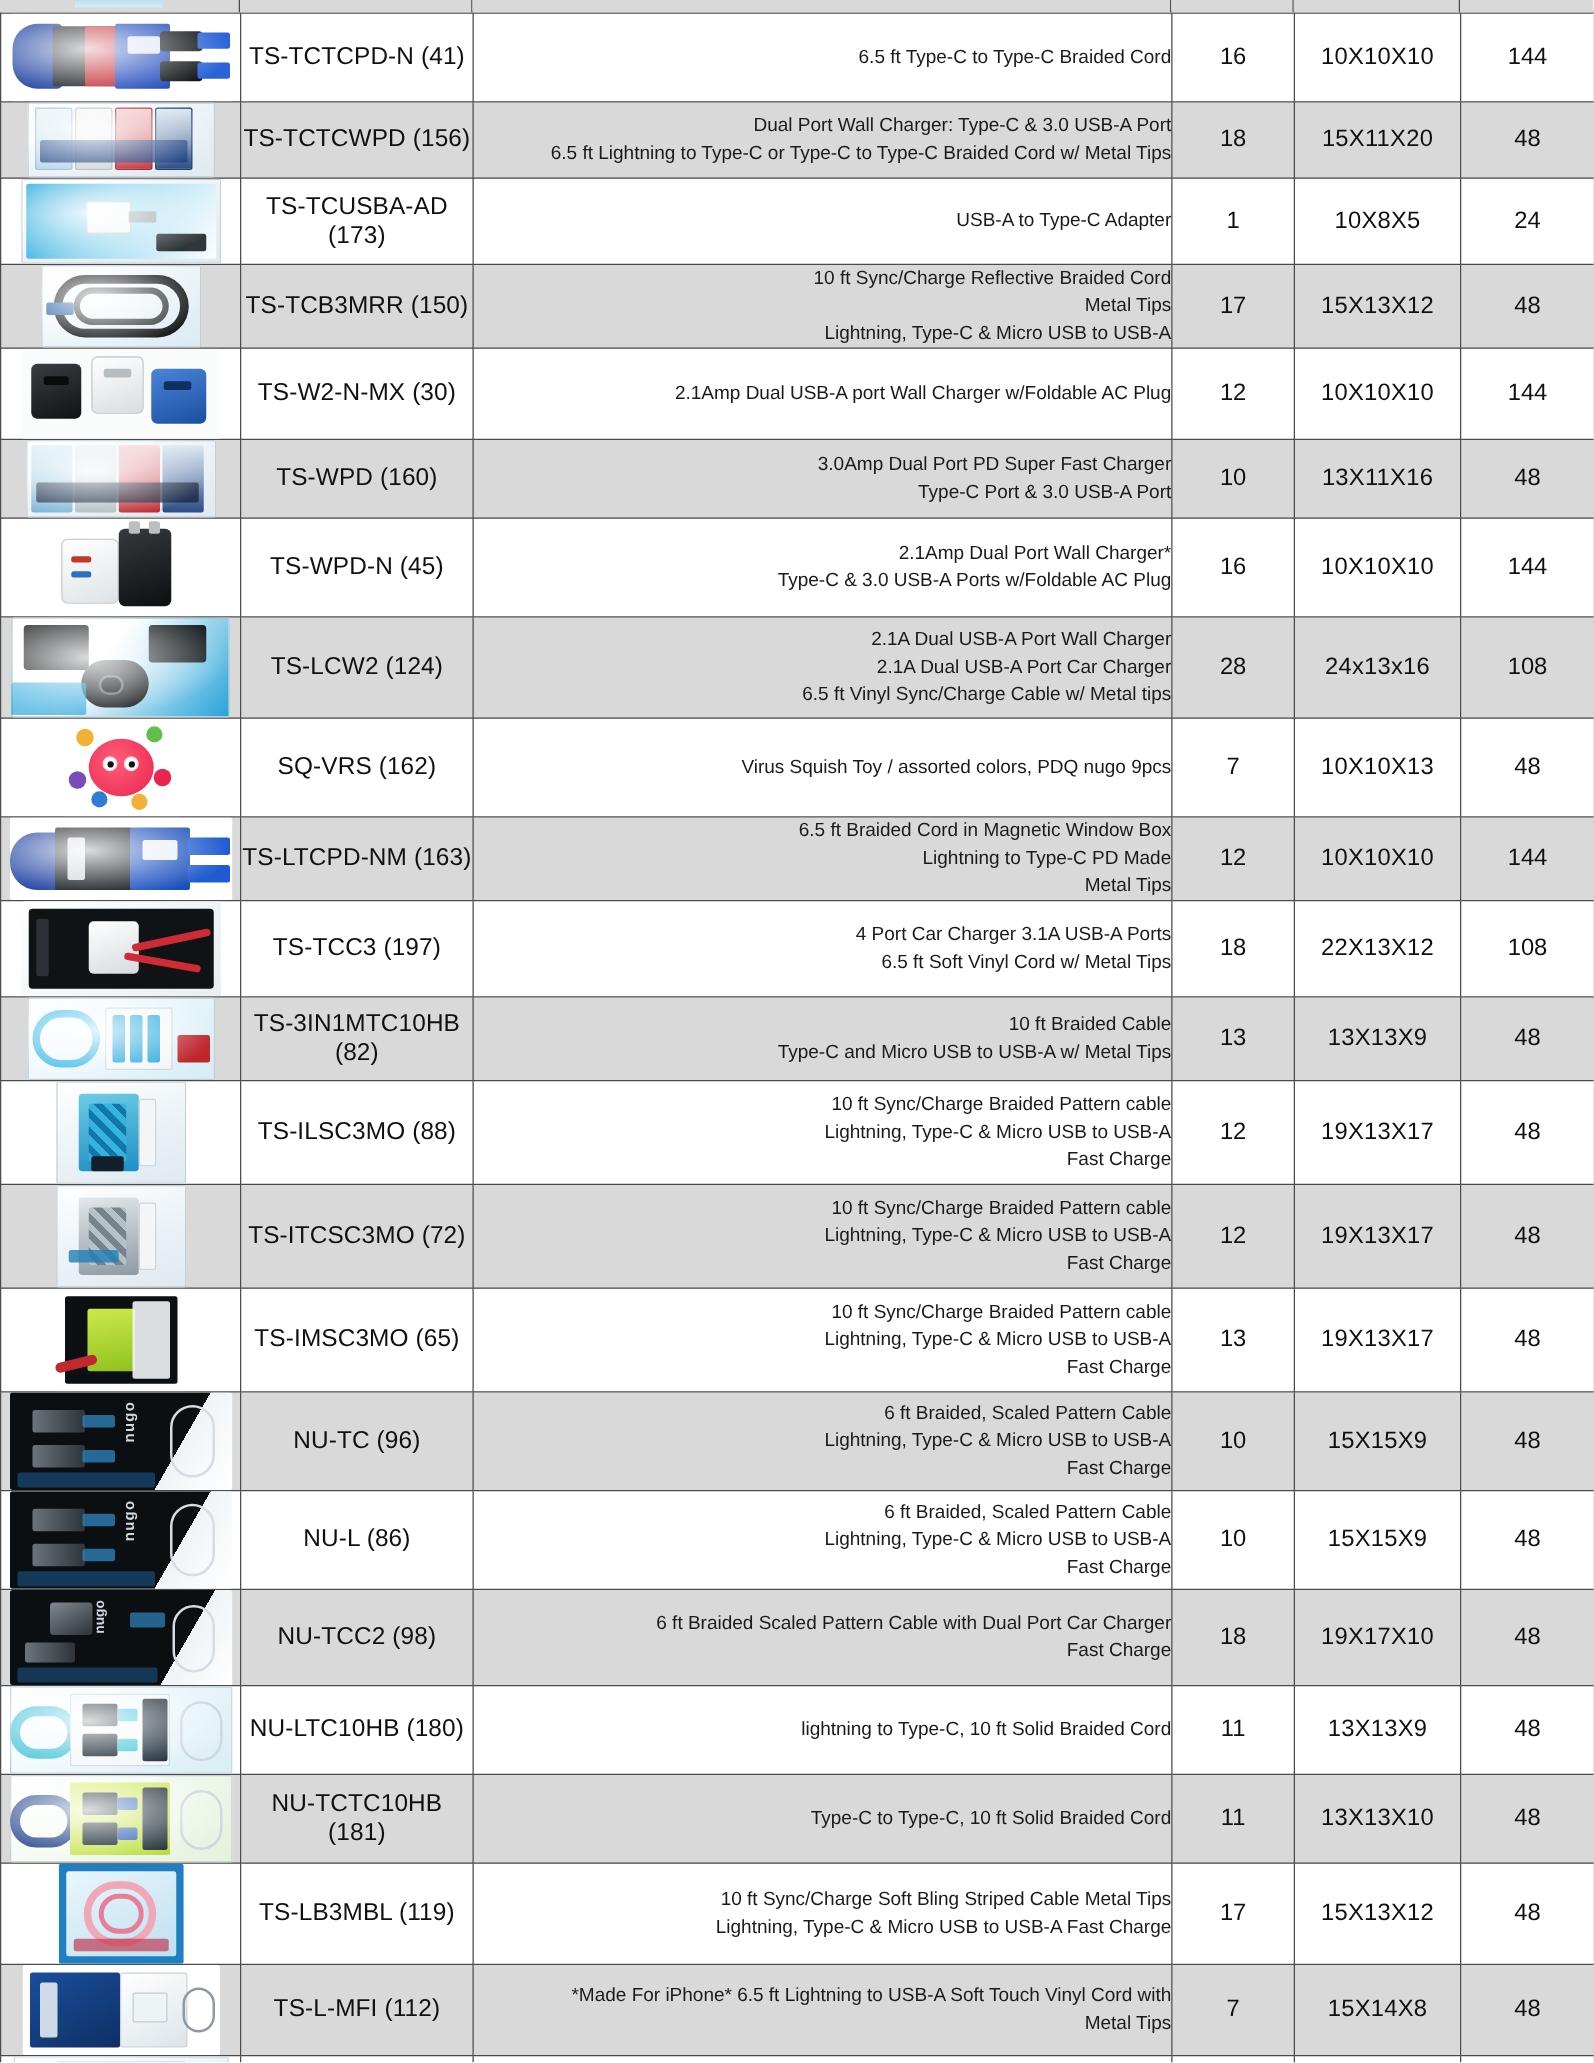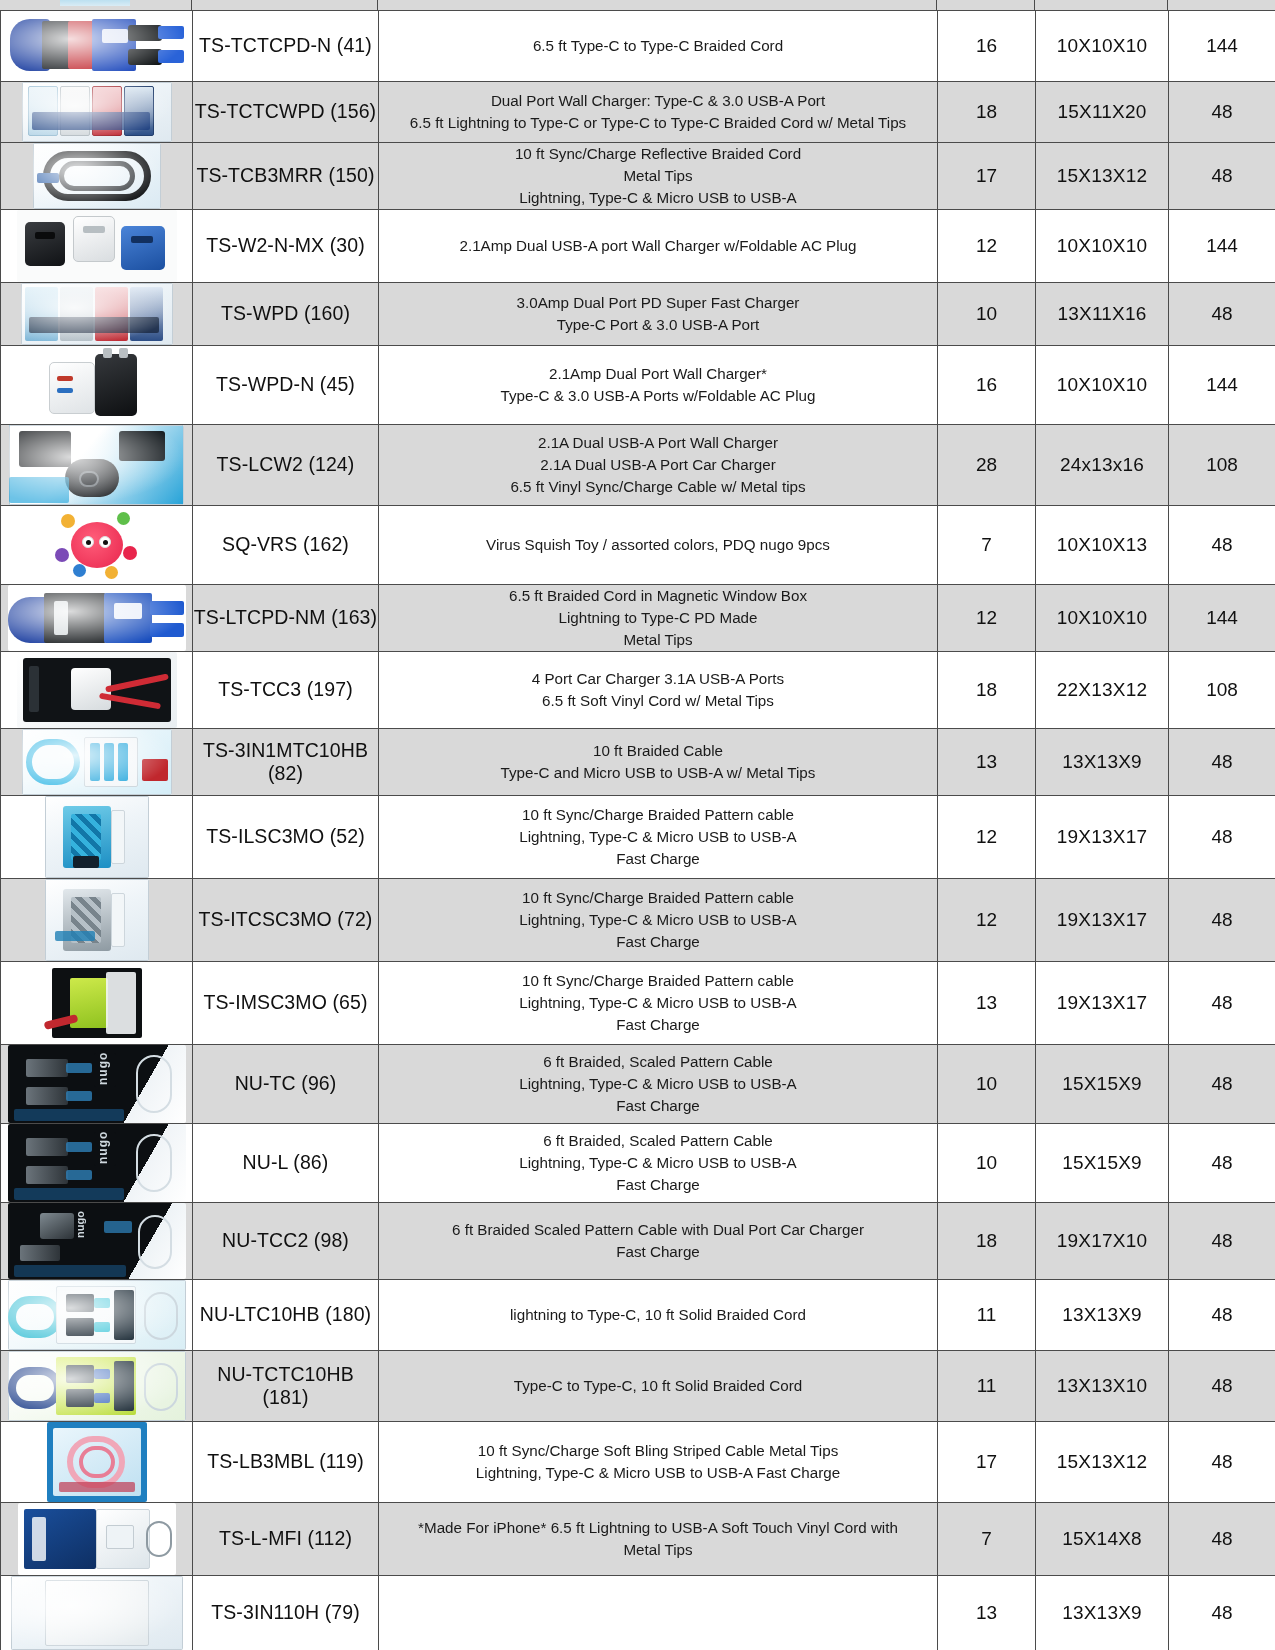--- a/index.html
+++ b/index.html
@@ -45,21 +45,21 @@
   }
   td.cell-sku {
     text-align: center;
     font-size: 19.5px;
     color: #101010;
     letter-spacing: 0.1px;
     padding: 2px 4px;
     line-height: 1.2;
   }
   td.cell-desc {
-    text-align: center;
+    text-align: right;
     font-size: 15.2px;
     color: #1a1a1a;
     padding: 3px 6px 3px 5px;
     line-height: 1.45;
   }
   td.cell-desc .dline { display: block; white-space: pre-wrap; }
   td.cell-num {
     text-align: center;
     font-size: 19px;
     color: #101010;
@@ -149,20 +149,39 @@
             </div>
           </td>
           <td class="cell-sku">TS-TCTCWPD (156)</td>
           <td class="cell-desc">
             <span class="dline">Dual Port Wall Charger: Type-C &amp; 3.0 USB-A Port</span>
             <span class="dline">6.5 ft Lightning to Type-C or Type-C to Type-C Braided Cord w/ Metal Tips</span>
           </td>
           <td class="cell-num">18</td>
           <td class="cell-dim">15X11X20</td>
           <td class="cell-num">48</td>
+        </tr>
+        <tr class="">
+          <td class="cell-img">
+            <div class="thumb" style="width:160px;height:68px;">
+              <div class="bg blister"></div>
+         <div class="pc" style="left:4px;top:4px;width:152px;height:60px;background:linear-gradient(120deg,#1fa8dc 0%,#8fd4ee 40%,#ffffff 100%)"></div>
+         <div class="pc" style="left:52px;top:18px;width:36px;height:26px;background:#f4f7f8;border:1px solid #c2ccd2;border-radius:2px"></div>
+         <div class="pc" style="left:86px;top:26px;width:22px;height:9px;background:#9aa6ad;border-radius:1px"></div>
+         <div class="pc" style="left:108px;top:44px;width:40px;height:14px;background:#0f1417;opacity:.85"></div>
+         <div class="cardglow pc" style="inset:0"></div>
+            </div>
+          </td>
+          <td class="cell-sku">TS-TCUSBA-AD (173)</td>
+          <td class="cell-desc">
+            <span class="dline">USB-A to Type-C Adapter</span>
+          </td>
+          <td class="cell-num">1</td>
+          <td class="cell-dim">10X8X5</td>
+          <td class="cell-num">24</td>
         </tr>
         <tr class="alt">
           <td class="cell-img">
             <div class="thumb" style="width:128px;height:66px;">
               <div class="bg blister" style="background:linear-gradient(150deg,#ffffff,#dbeaf3)"></div>
          <div class="pc" style="left:10px;top:8px;width:108px;height:50px;border:7px solid #1b1d1f;border-radius:26px"></div>
          <div class="pc" style="left:26px;top:18px;width:76px;height:30px;border:5px solid #34383c;border-radius:18px"></div>
          <div class="pc" style="left:4px;top:30px;width:22px;height:10px;background:#2c5fa8;border-radius:2px"></div>
          <div class="cardglow pc" style="inset:0"></div>
             </div>
@@ -355,21 +374,21 @@
         <tr class="">
           <td class="cell-img">
             <div class="thumb" style="width:104px;height:82px;">
               <div class="bg blister"></div>
          <div class="pc" style="left:18px;top:10px;width:48px;height:62px;background:linear-gradient(170deg,#6ecbe8,#1d8fc4);border-radius:3px"></div>
          <div class="pc" style="left:26px;top:18px;width:30px;height:46px;background:repeating-linear-gradient(45deg,#35b2dd 0 5px,#1277a8 5px 10px)"></div>
          <div class="pc" style="left:66px;top:14px;width:14px;height:54px;background:#f2f6f8;border:1px solid #cdd6dc"></div>
          <div class="pc" style="left:28px;top:60px;width:26px;height:12px;background:#13202c"></div>
             </div>
           </td>
-          <td class="cell-sku">TS-ILSC3MO (52)</td>
+          <td class="cell-sku">TS-ILSC3MO (88)</td>
           <td class="cell-desc">
             <span class="dline">10 ft Sync/Charge Braided Pattern cable</span>
             <span class="dline">Lightning, Type-C &amp; Micro USB to USB-A</span>
             <span class="dline">Fast Charge</span>
           </td>
           <td class="cell-num">12</td>
           <td class="cell-dim">19X13X17</td>
           <td class="cell-num">48</td>
         </tr>
         <tr class="alt">

